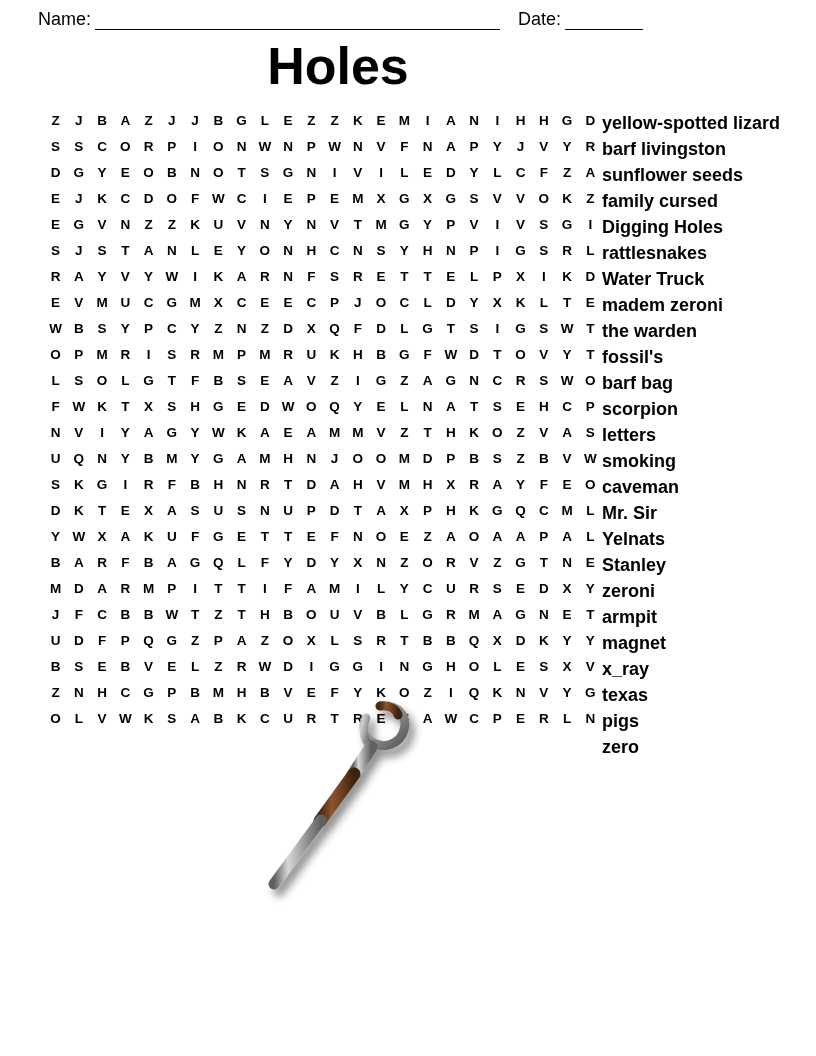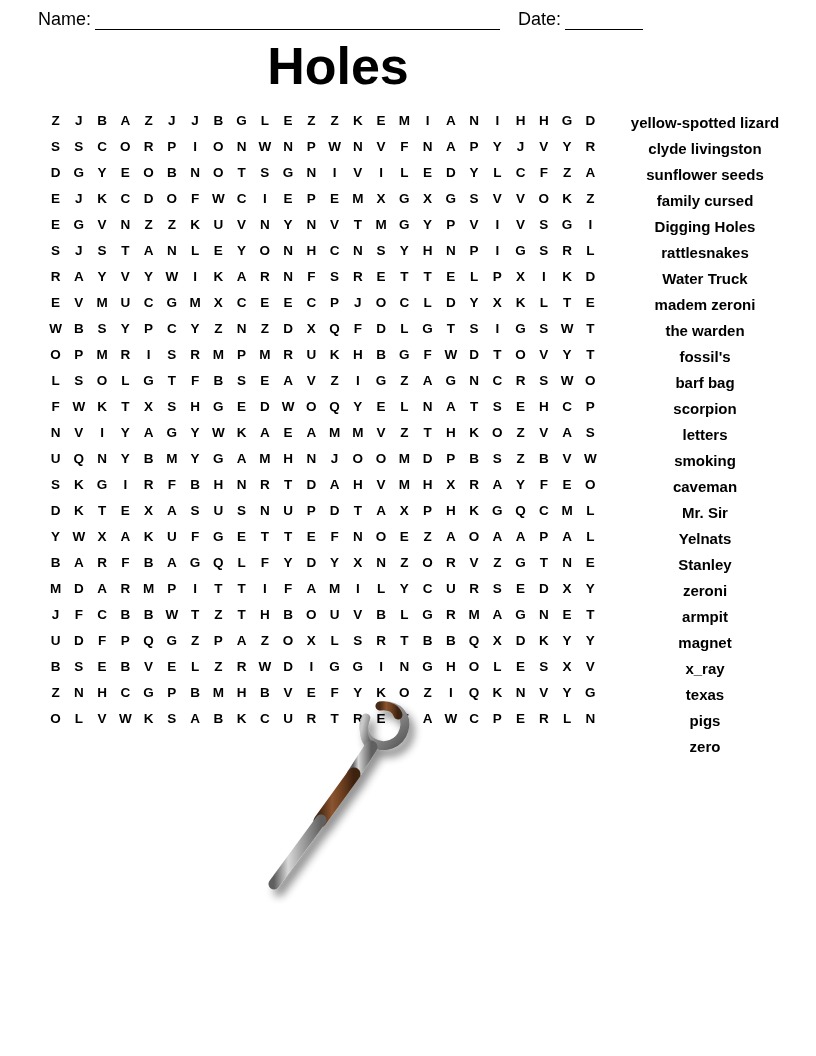--- a/index.html
+++ b/index.html
@@ -84,26 +84,25 @@
   }
 
   
   .word-list {
     position: absolute;
     top: 110px;
     left: 602px;
     width: 206px;
   }
   .word-item {
-    font-size: 15px;
+    font-size: 18px;
     font-weight: bold;
     line-height: 26px;
     height: 26px;
     white-space: nowrap;
-    text-align: center;
   }
 
   
   .shovel-wrap {
     position: absolute;
     left: 212px;
     top: 688px;
     width: 220px;
     height: 220px;
   }
@@ -743,21 +742,21 @@
       <span class="grid-cell">P</span>
       <span class="grid-cell">E</span>
       <span class="grid-cell">R</span>
       <span class="grid-cell">L</span>
       <span class="grid-cell">N</span>
     </div>
   </div>
 
 <div class="word-list" id="word-list">
     <div class="word-item">yellow-spotted lizard</div>
-    <div class="word-item">clyde livingston</div>
+    <div class="word-item">barf livingston</div>
     <div class="word-item">sunflower seeds</div>
     <div class="word-item">family cursed</div>
     <div class="word-item">Digging Holes</div>
     <div class="word-item">rattlesnakes</div>
     <div class="word-item">Water Truck</div>
     <div class="word-item">madem zeroni</div>
     <div class="word-item">the warden</div>
     <div class="word-item">fossil's</div>
     <div class="word-item">barf bag</div>
     <div class="word-item">scorpion</div>

